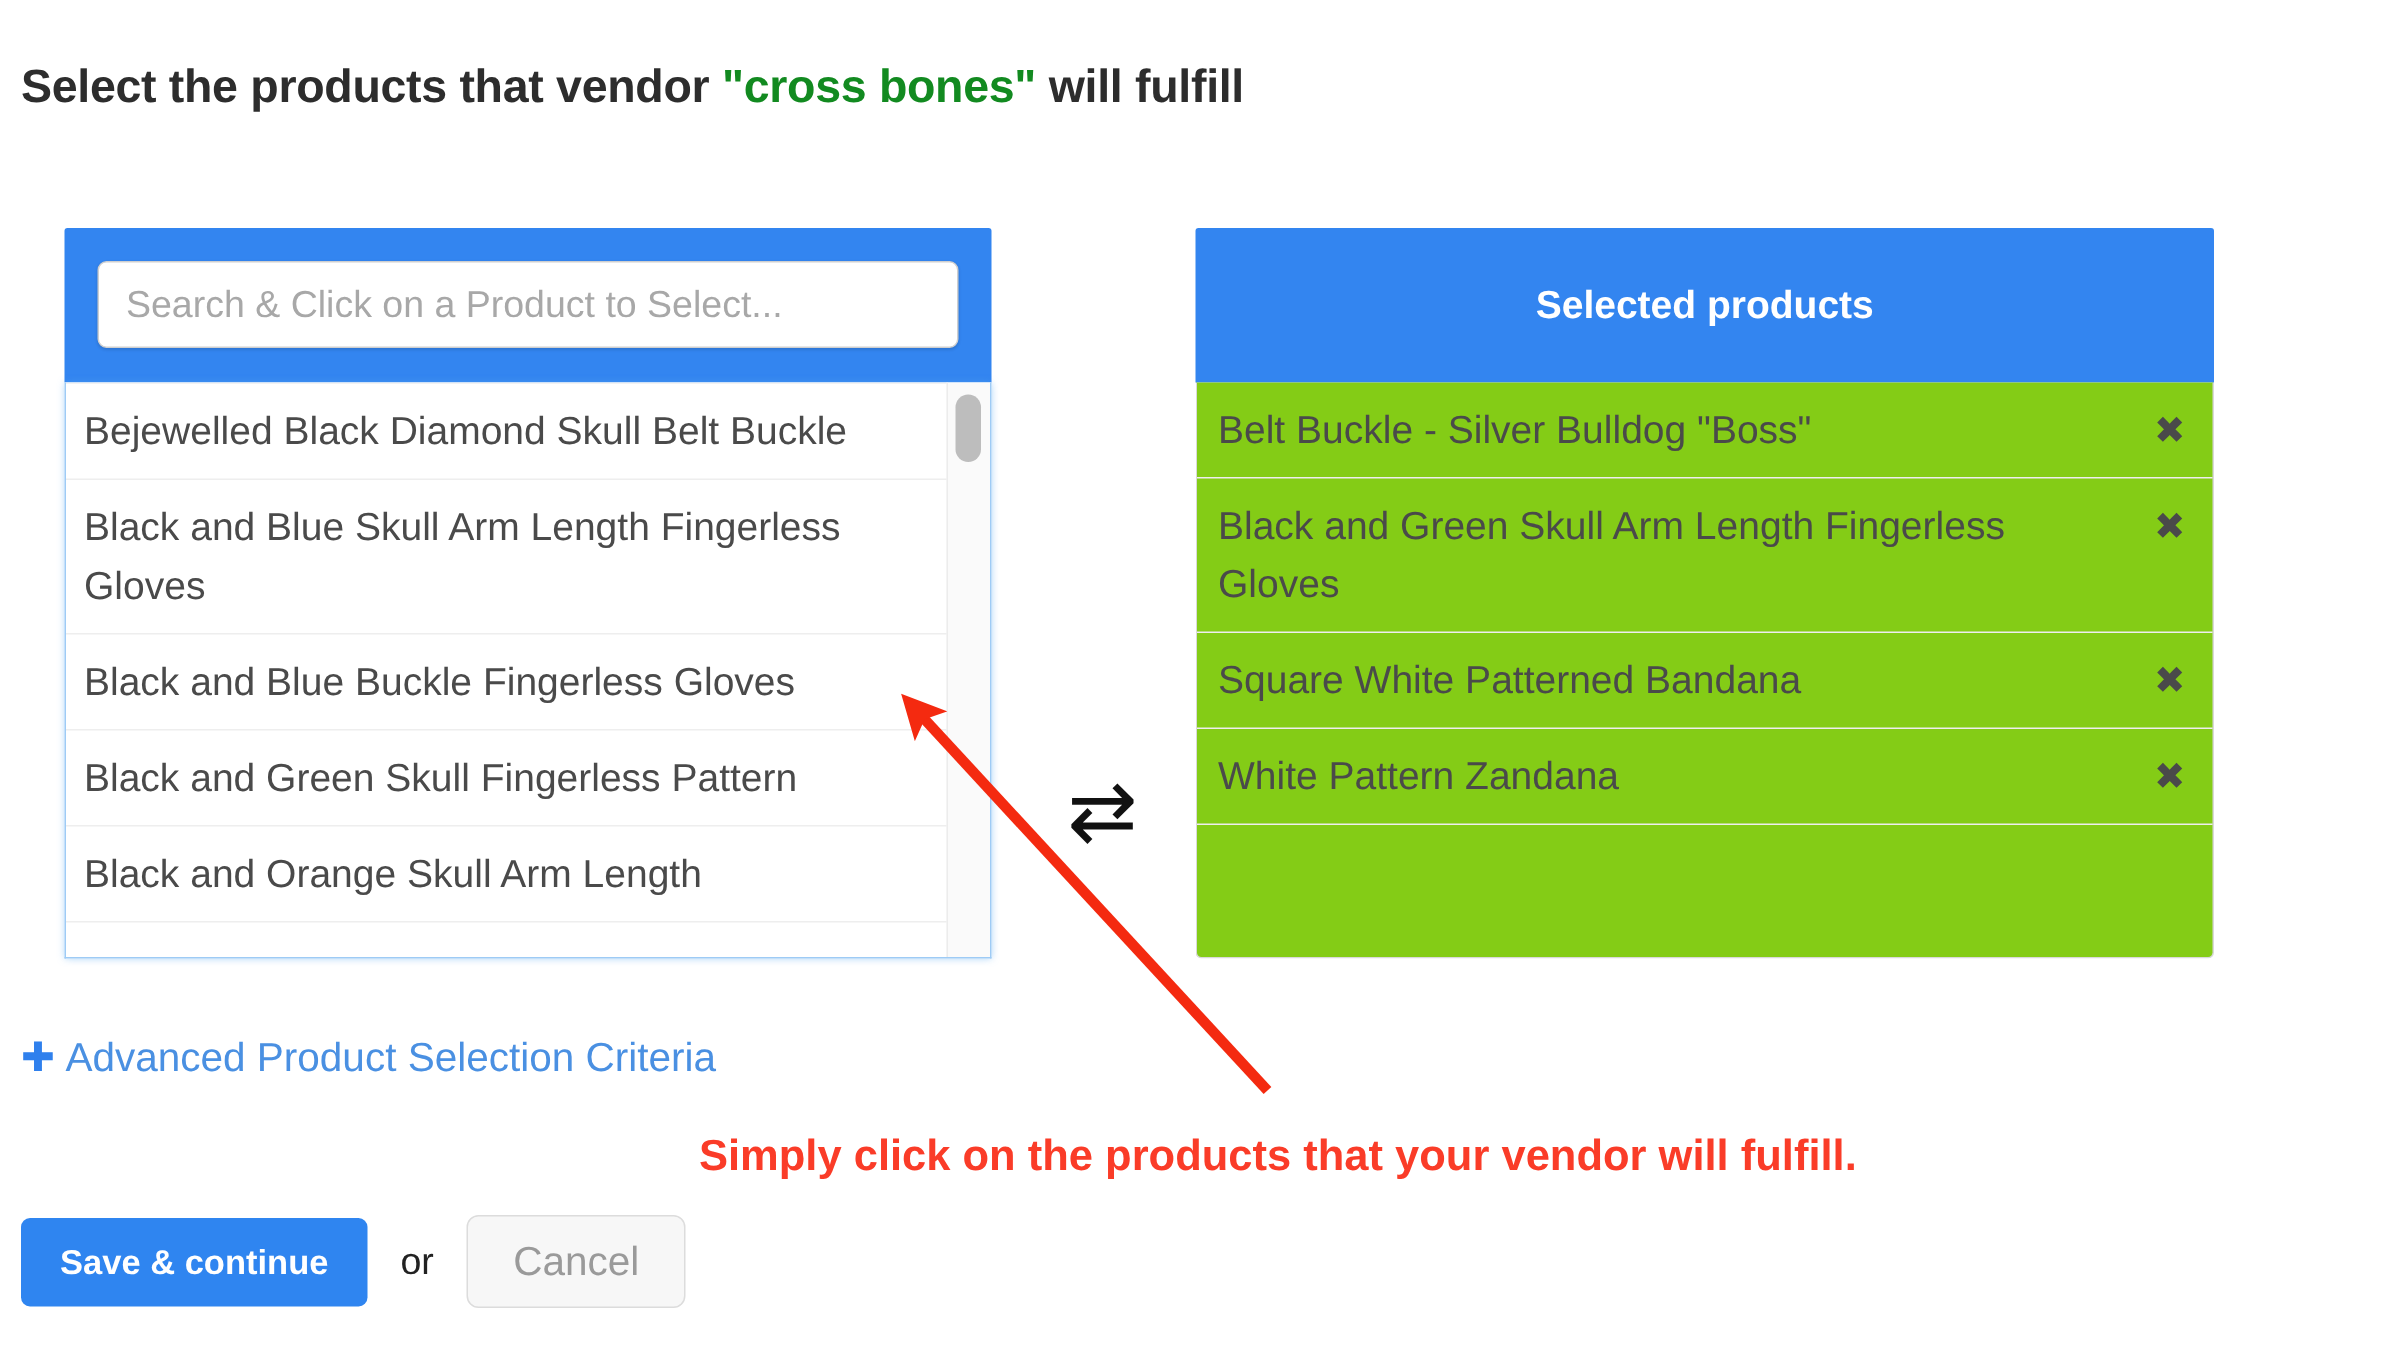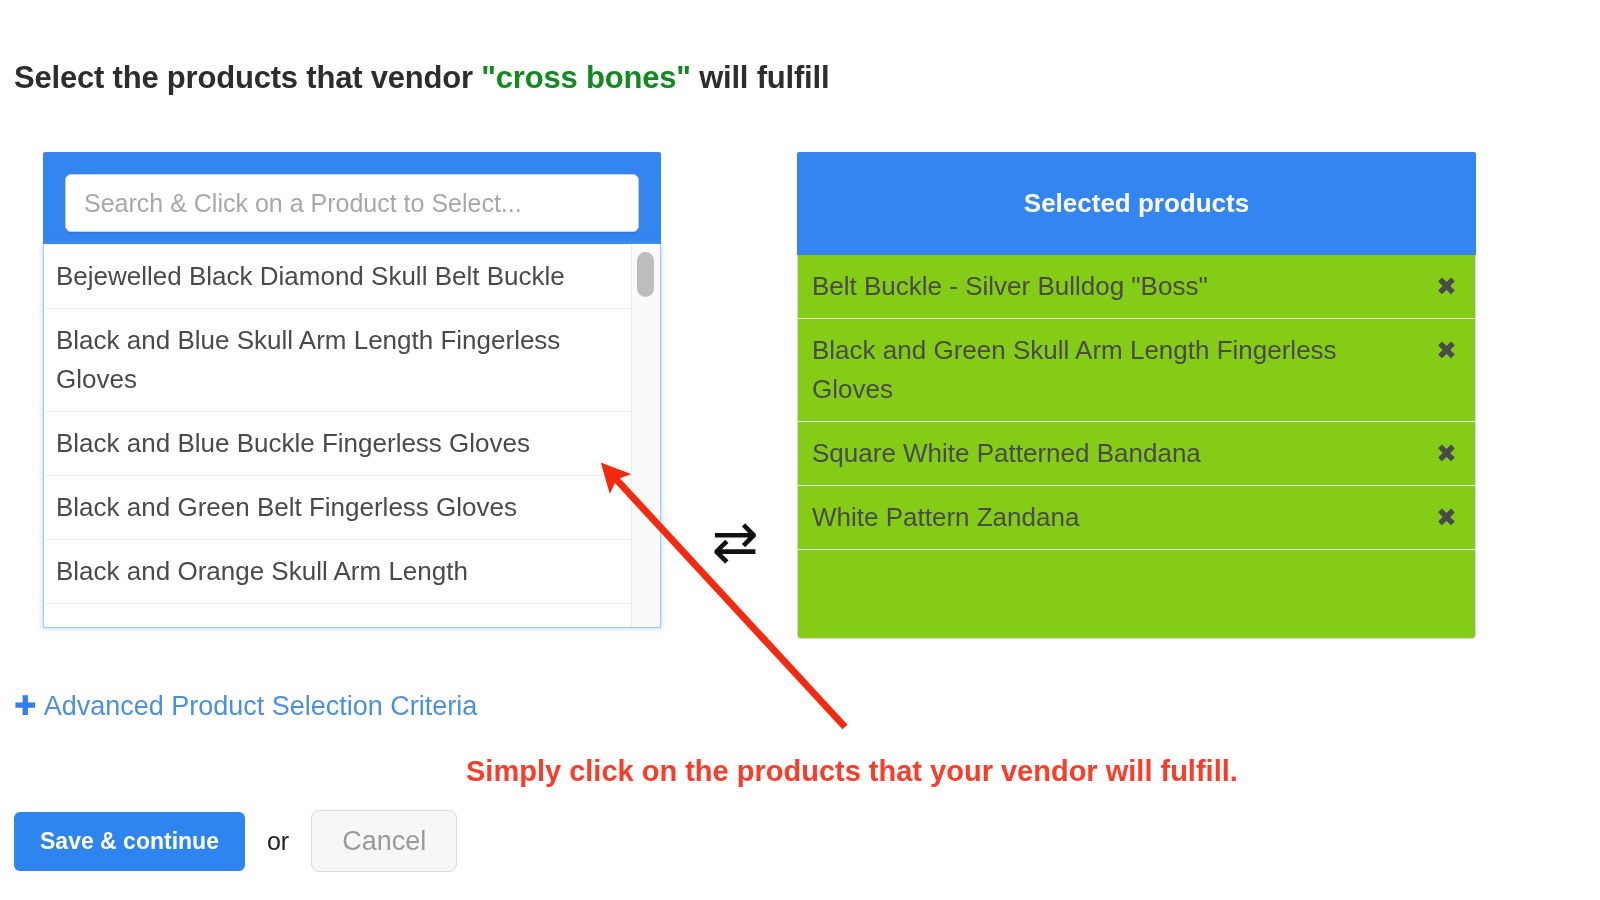--- a/index.html
+++ b/index.html
@@ -13,21 +13,21 @@
     font-family: "Liberation Sans", sans-serif;
     color: #333333;
     overflow: hidden;
     position: relative;
   }
 
   
   .page-heading {
     position: absolute;
     left: 14px;
-    top: 60px;
+    top: 40px;
     font-size: 31px;
     font-weight: bold;
     color: #2d2d2d;
     white-space: nowrap;
     letter-spacing: -0.2px;
   }
   .page-heading .vendor-name {
     color: #128a20;
   }
 
@@ -42,21 +42,21 @@
 
   
   .available-panel {
     position: absolute;
     left: 43px;
     top: 0;
     width: 618px;
   }
   .available-header {
     background: #3385f0;
-    height: 92px;
+    height: 103px;
     box-sizing: border-box;
     padding: 22px 22px 0 22px;
     border-radius: 2px 2px 0 0;
   }
   .search-input {
     width: 100%;
     height: 58px;
     box-sizing: border-box;
     border: 1px solid #cfcfcf;
     border-radius: 6px;
@@ -271,21 +271,21 @@
 
   <div class="available-panel">
     <div class="available-header">
       <input class="search-input" type="text" placeholder="Search &amp; Click on a Product to Select..." style="">
     </div>
     <div class="available-list-wrap">
       <div class="available-list">
         <div class="available-item">Bejewelled Black Diamond Skull Belt Buckle</div>
         <div class="available-item">Black and Blue Skull Arm Length Fingerless Gloves</div>
         <div class="available-item">Black and Blue Buckle Fingerless Gloves</div>
-        <div class="available-item">Black and Green Belt Fingerless Gloves</div>
+        <div class="available-item">Black and Green Skull Fingerless Pattern</div>
         <div class="available-item">Black and Orange Skull Arm Length</div>
       </div>
       <div class="list-scrollbar">
         <div class="list-scrollbar-thumb"></div>
       </div>
     </div>
   </div>
 
   <div class="swap-icon">⇄</div>
 

